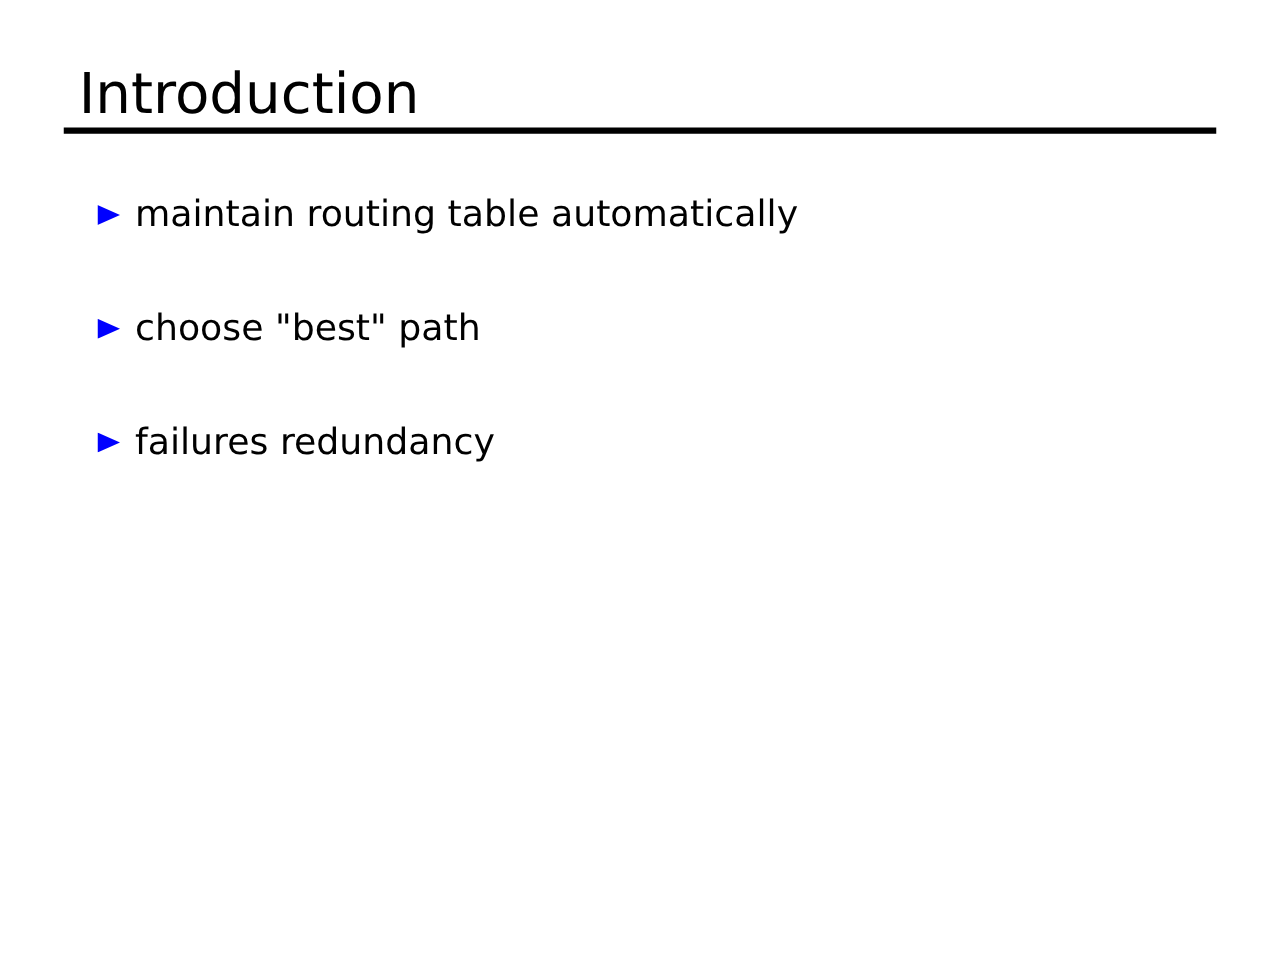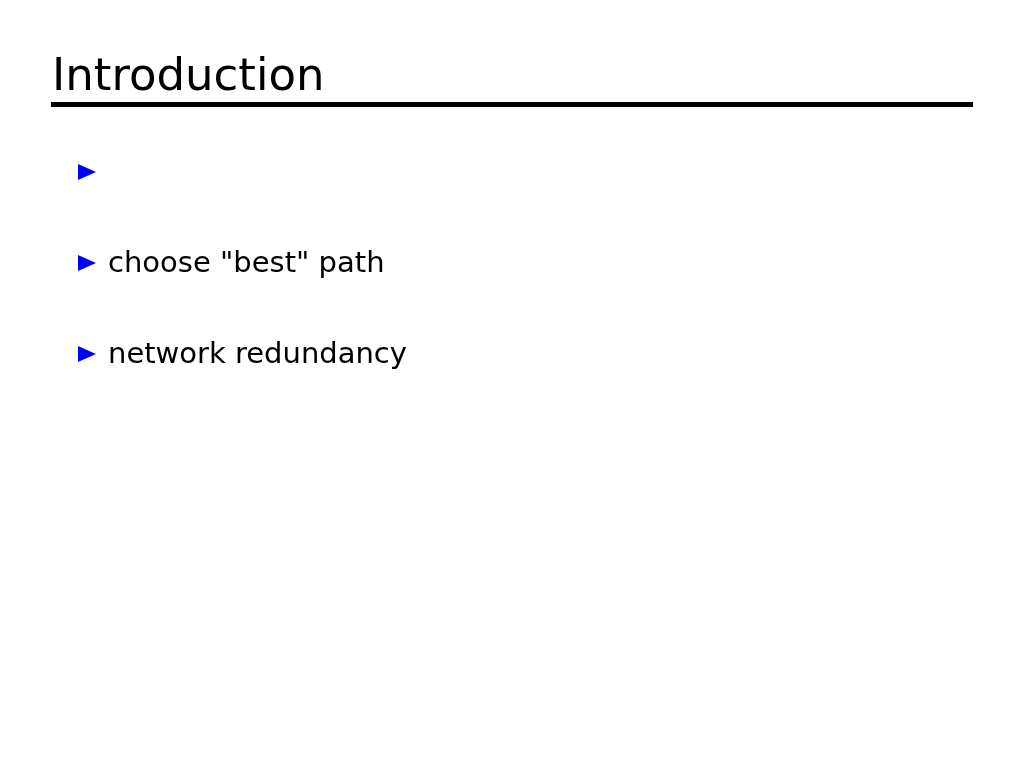--- a/index.html
+++ b/index.html
@@ -18,21 +18,21 @@
   .slide {
     position: relative;
     width: 1024px;
     height: 768px;
     background: #ffffff;
   }
 
   
   .title-block {
     position: absolute;
-    left: 40px;
+    left: 51px;
     top: 46px;
     width: 922px;
   }
 
   .slide-title {
     font-size: 45px;
     line-height: 58px;
     font-weight: normal;
     color: #000000;
     letter-spacing: 0px;
@@ -108,36 +108,37 @@
   <div class="title-rule"></div>
 
   <ul class="bullet-list">
 
     <li class="bullet-item">
       <span class="bullet-marker">
         <svg width="18" height="16" viewBox="0 0 18 16" xmlns="http://www.w3.org/2000/svg">
           <polygon points="0,0 18,8 0,16" fill="#0000ff"></polygon>
         </svg>
       </span>
+      <span class="bullet-text">maintain routing table automatically</span>
     </li>
 
     <li class="bullet-item">
       <span class="bullet-marker">
         <svg width="18" height="16" viewBox="0 0 18 16" xmlns="http://www.w3.org/2000/svg">
           <polygon points="0,0 18,8 0,16" fill="#0000ff"></polygon>
         </svg>
       </span>
       <span class="bullet-text">choose "best" path</span>
     </li>
 
 
     <li class="bullet-item">
       <span class="bullet-marker">
         <svg width="18" height="16" viewBox="0 0 18 16" xmlns="http://www.w3.org/2000/svg">
           <polygon points="0,0 18,8 0,16" fill="#0000ff"></polygon>
         </svg>
       </span>
-      <span class="bullet-text">network redundancy</span>
+      <span class="bullet-text">failures redundancy</span>
     </li>
 
   </ul>
 
 </div>
 
 </body></html>

